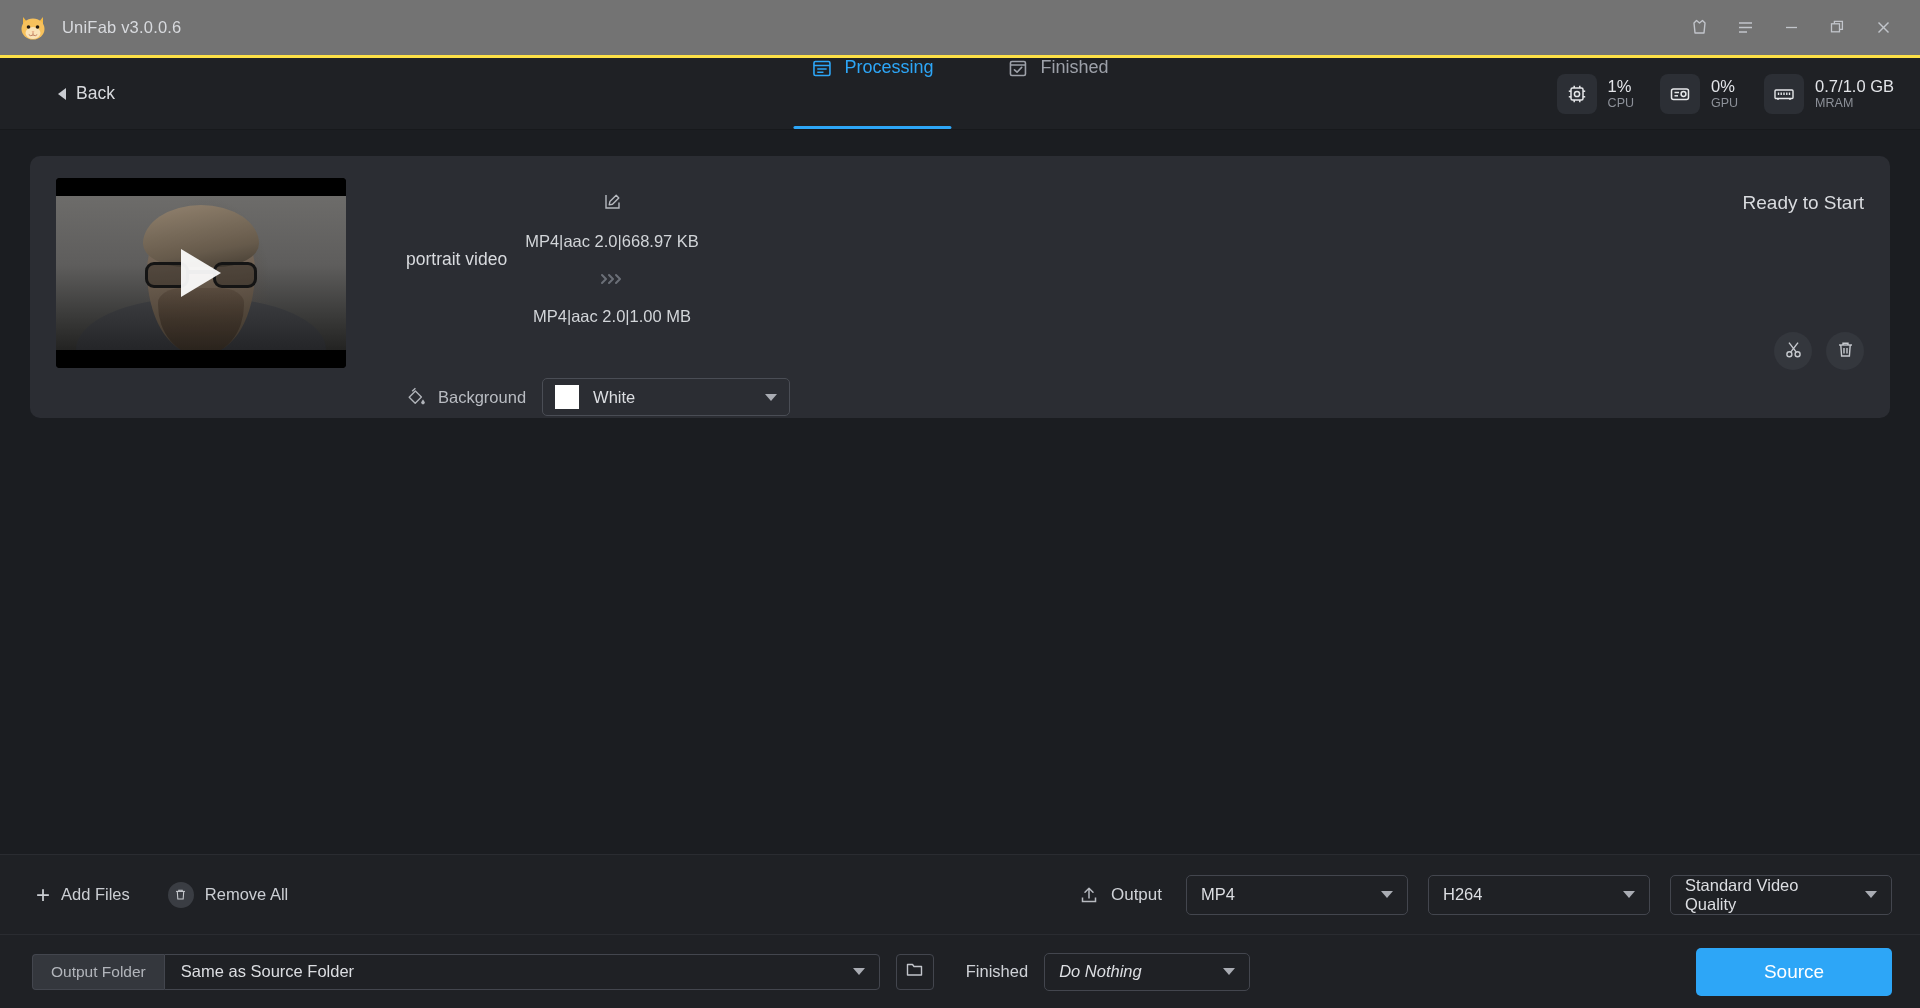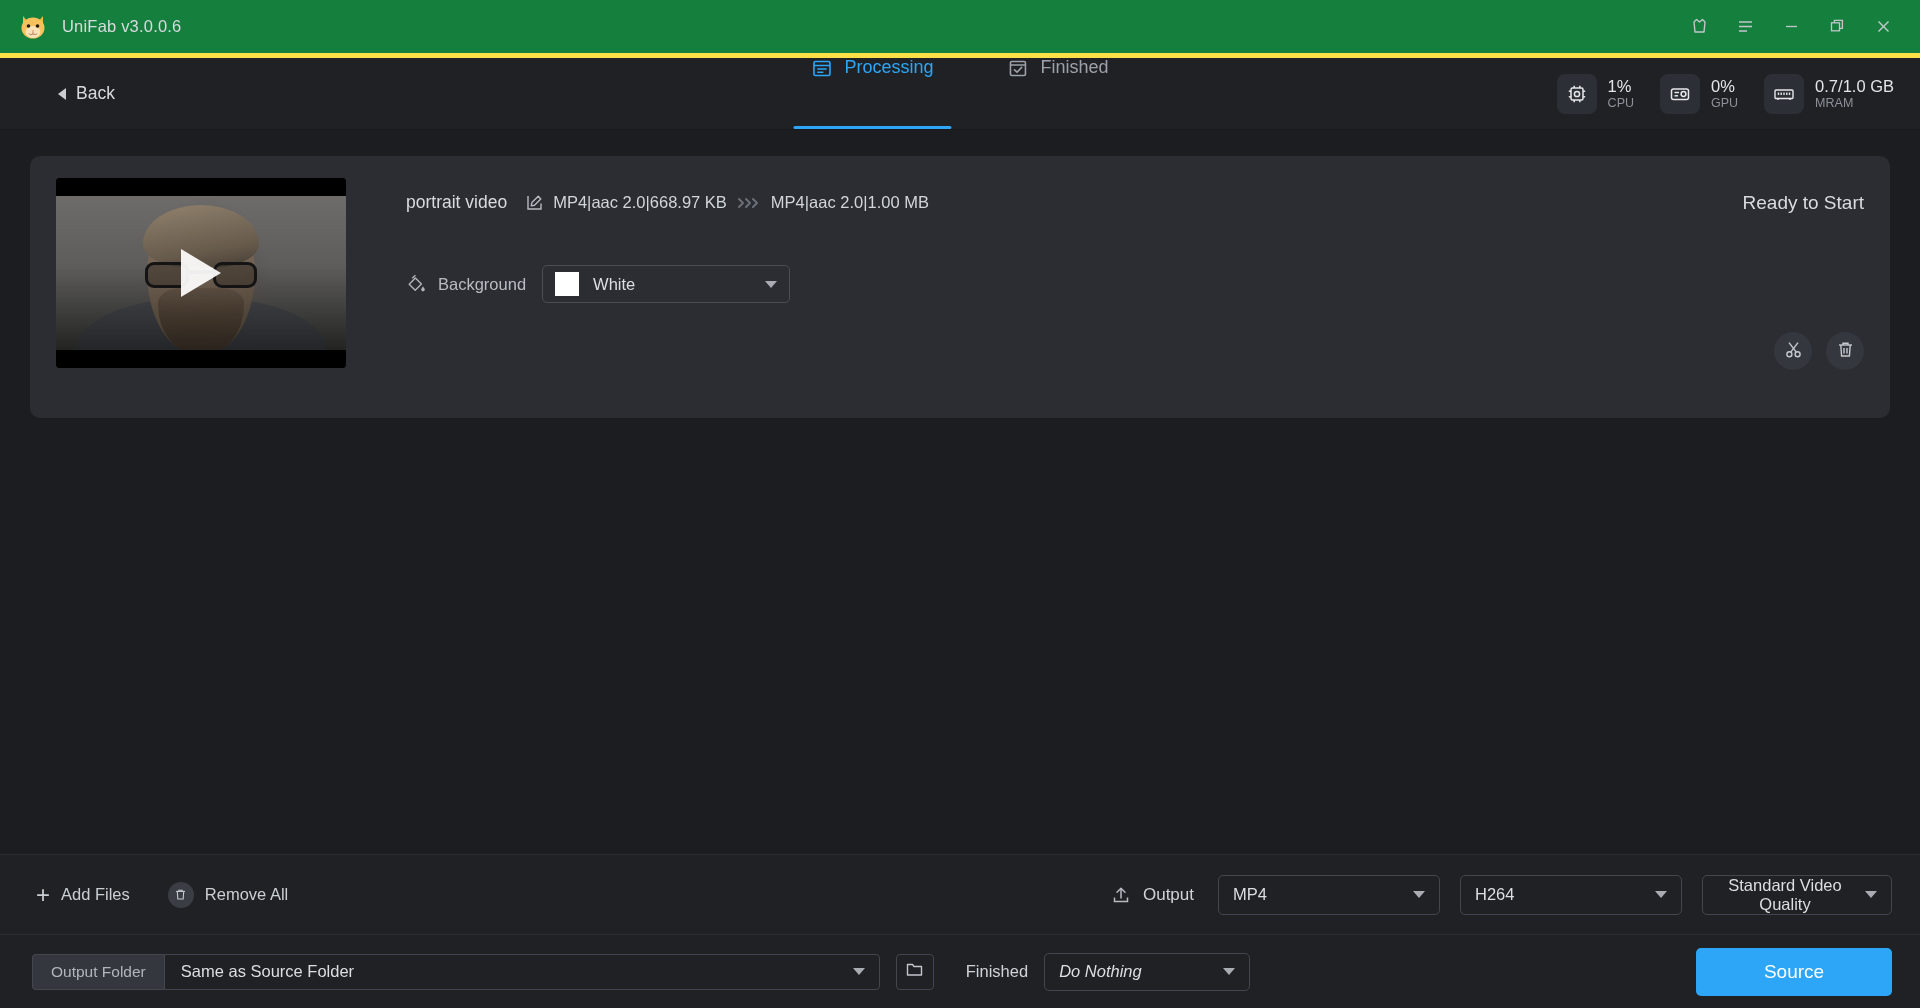--- a/index.html
+++ b/index.html
@@ -12,24 +12,24 @@
   .app {
     width: 1920px; height: 1008px;
     background: #1b1d21;
     display: flex; flex-direction: column;
     position: relative;
   }
 
   
   .titlebar {
     height: 58px; flex: 0 0 58px;
-    background: #15803d;
+    background: #737373;
     display: flex; align-items: center;
     padding: 0 14px 0 18px;
-    border-bottom: 5px solid #fde047;
+    border-bottom: 3px solid #fde047;
   }
   .brand { display: flex; align-items: center; gap: 14px; }
   .logo-cat {
     width: 30px; height: 28px; position: relative; display: block;
   }
   .app-title {
     font-size: 16.5px; color: #d8dade; letter-spacing: .2px;
   }
   .titlebar-spacer { flex: 1 1 auto; }
   .win-btns { display: flex; align-items: center; }
@@ -176,21 +176,21 @@
   .job-body {
     flex: 1 1 auto;
     padding-left: 60px;
     display: flex; flex-direction: column;
   }
   .job-line1 {
     display: flex; align-items: center; gap: 18px;
     padding-top: 14px;
   }
   .job-name { font-size: 17.5px; color: #d9dbdf; }
-  .fmt-group { display: flex; align-items: center; gap: 9px; }
+  .fmt-group { display: flex; align-items: center; gap: 21px; flex-direction: column; }
   .fmt-text { font-size: 16.5px; color: #d2d5d9; }
   .edit-icon { color: #b7bac0; display: flex; cursor: pointer; }
   .arrows { display: flex; align-items: center; color: #6b6f77; }
   .job-line2 {
     display: flex; align-items: center; gap: 16px;
     margin-top: 52px;
   }
   .bg-label-wrap { display: flex; align-items: center; gap: 12px; }
   .bg-label { font-size: 16.5px; color: #b9bcc2; }
   .bucket-icon { color: #b0b3b9; display: flex; }
@@ -258,21 +258,21 @@
   .upload-icon { color: #b7bac0; display: flex; }
   .sel {
     height: 40px; border: 1px solid #43464e; border-radius: 5px;
     display: flex; align-items: center; justify-content: space-between;
     padding: 0 14px; gap: 12px;
     font-size: 16.5px; color: #dcdee2; cursor: pointer;
     background: transparent;
   }
   .sel-format { width: 222px; }
   .sel-codec { width: 222px; }
-  .sel-quality { width: 190px; text-align: center; }
+  .sel-quality { width: 222px; }
 
   .statusbar {
     flex: 0 0 74px; height: 74px;
     background: #1f2125;
     border-top: 1px solid #2a2c31;
     display: flex; align-items: center;
     padding: 0 28px 0 32px; gap: 16px;
   }
   .folder-field {
     display: flex; align-items: stretch;

